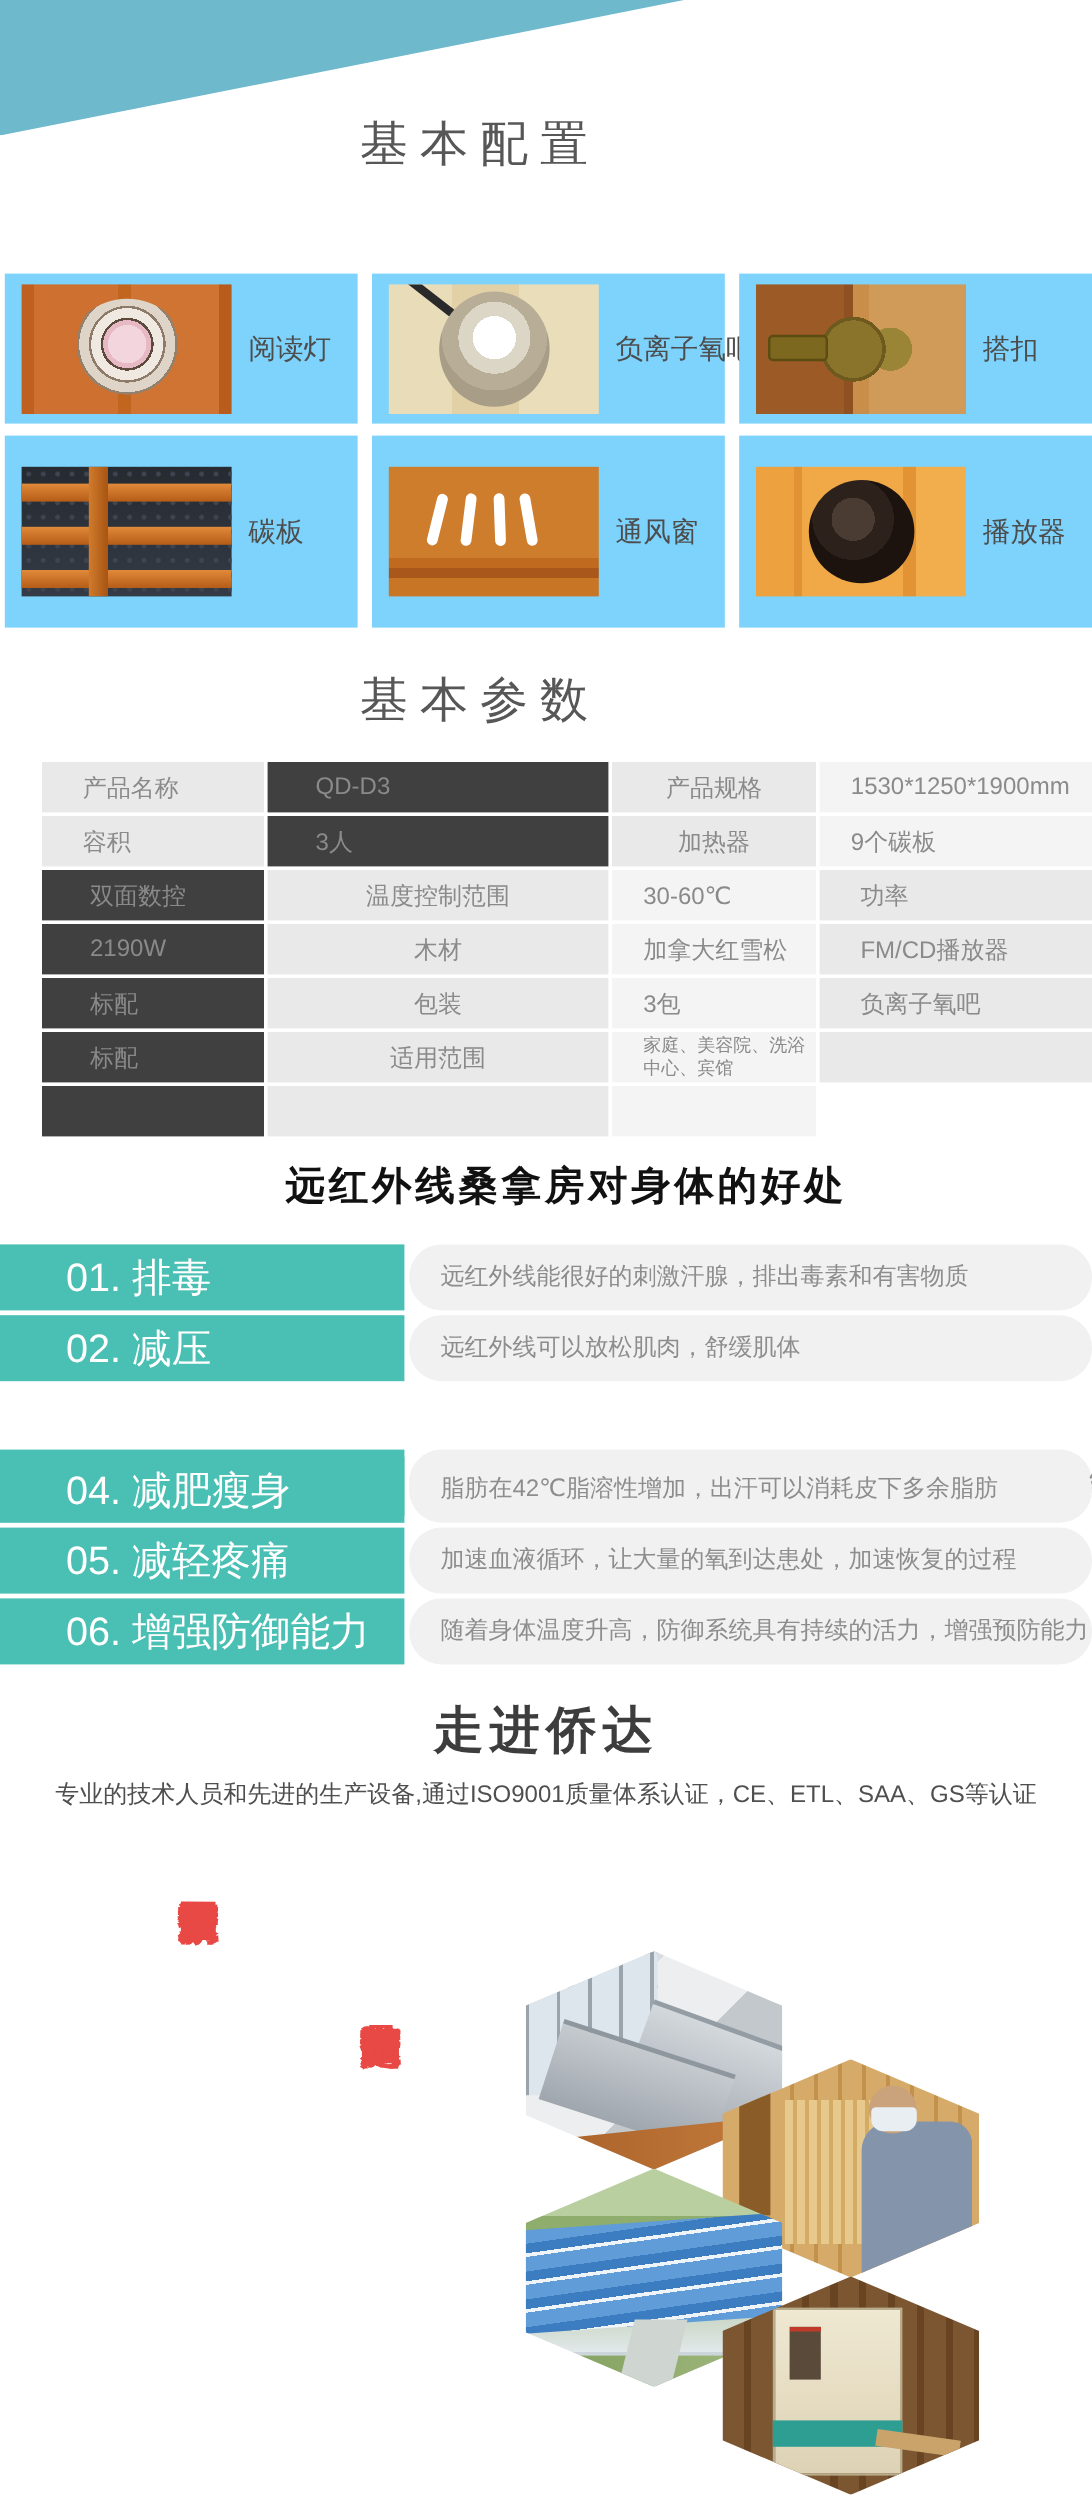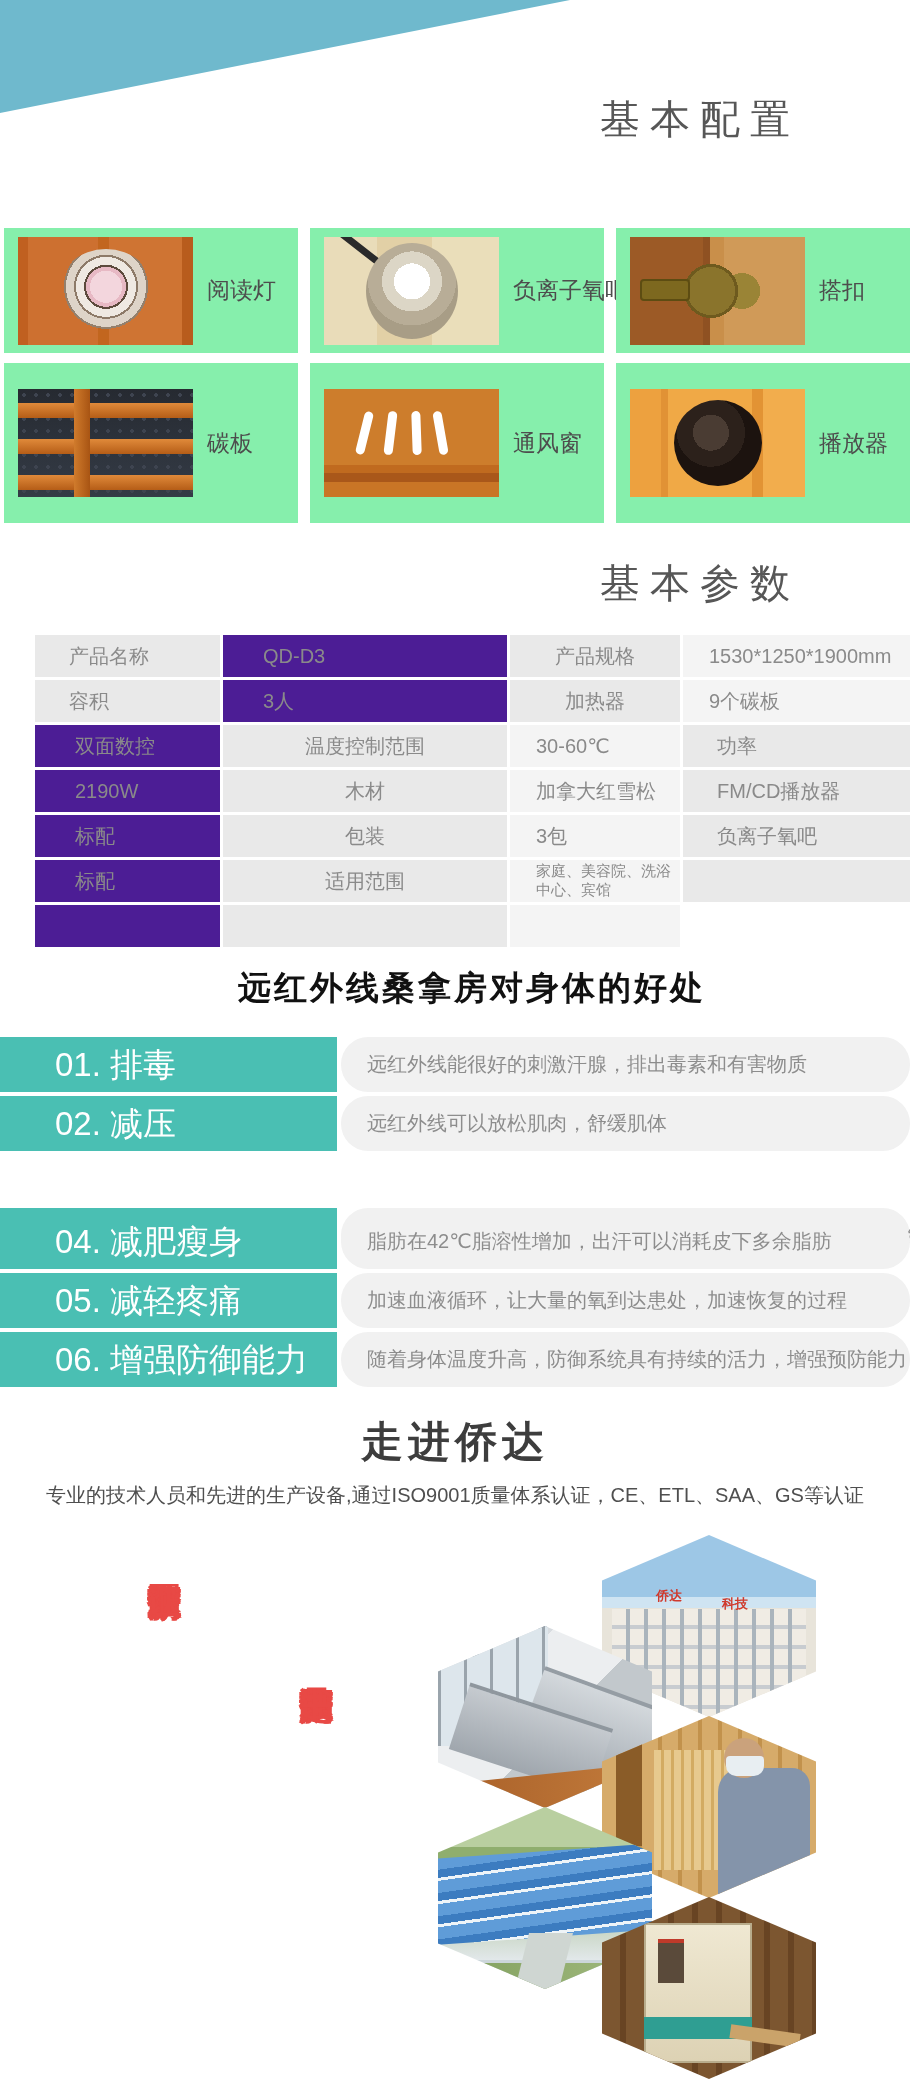--- a/index.html
+++ b/index.html
@@ -4,33 +4,33 @@
 <style>
   * { margin:0; padding:0; box-sizing:border-box; }
   body { background:#ffffff; font-family:"Liberation Sans","DejaVu Sans",sans-serif; }
   .canvas { position:relative; width:910px; height:2080px; margin:0 auto; background:#fff; overflow:hidden; }
 
   
   .corner-triangle { position:absolute; left:0; top:0; width:570px; height:113px;
     background:#6fb9cd; clip-path:polygon(0 0,100% 0,0 100%); }
 
   
-  .sec-title { position:absolute; left:0; width:800px; text-align:right;
+  .sec-title { position:absolute; left:0; width:800px; text-align:center;
     color:#575757; font-size:40px; letter-spacing:10px; font-weight:500; }
   .sec-title.t1 { top:92px; }
   .sec-title.t2 { top:556px; }
   .benefits-title { position:absolute; left:0; top:966px; width:910px; text-align:center;
     color:#111; font-size:33px; font-weight:700; letter-spacing:3px;margin-left:17px; }
   .about-title { position:absolute; left:0; top:1414px; width:910px; text-align:center;
     color:#3d3d3d; font-size:42px; font-weight:700; letter-spacing:5px; }
   .about-sub { position:absolute; left:0; top:1482px; width:910px; text-align:center;
     color:#4f4f4f; font-size:20px; }
 
   
-  .feat-cell { position:absolute; background:#86efac; display:flex; align-items:center; }
+  .feat-cell { position:absolute; background:#7dd3fc; display:flex; align-items:center; }
   .feat-cell .photo { width:175px; height:108px; margin-left:14px; flex:none;
     position:relative; overflow:hidden; }
   .feat-label { margin-left:14px; font-size:23px; color:#4d4d4d; white-space:nowrap; }
   .r1 { top:228px; height:125px; }
   .r2 { top:363px; height:160px; }
   .c1 { left:4px;   width:294px; }
   .c2 { left:310px; width:294px; }
   .c3 { left:616px; width:294px; }
 
   
@@ -59,21 +59,21 @@
   .ph-player { background:linear-gradient(90deg,#eda13f 0 18%,#e19235 18% 22%,#f0a946 22% 70%,#e29334 70% 76%,#f2ad4d 76%); }
   .ph-player .sphere { position:absolute; left:50%; top:50%; width:88px; height:86px; transform:translate(-50%,-50%);
     border-radius:50%; background:radial-gradient(circle at 42% 38%, #4a3c33 0 18px, #2c211b 18px 34px, #1c130f 34px); }
 
   
   .params { position:absolute; left:35px; top:635px; width:875px;
     display:grid; grid-template-columns:185px 284px 170px 230px; gap:3px; }
   .params .cell { height:42px; display:flex; align-items:center; font-size:20px; color:#8a8a8a; }
   .params .lab  { background:#e9e9e9; padding-left:34px; }
   .params .lab2 { background:#e9e9e9; justify-content:center; padding:0 4px; }
-  .params .val  { background:#4c1d95; padding-left:40px; }
+  .params .val  { background:#404040; padding-left:40px; }
   .params .val2 { background:#f4f4f4; padding-left:26px; }
   .params .small { font-size:15px; }
 
   
   .benefit-row { position:absolute; left:0; width:910px; height:55px; }
   .benefit-row .tag { position:absolute; left:0; top:0; width:337px; height:55px; background:#4abfb3;
     color:#fff; font-size:33px; line-height:55px; padding-left:55px; }
   .benefit-row .desc { position:absolute; left:341px; top:0; width:569px; height:55px; background:#f1f1f1;
     color:#8d8d8d; font-size:20px; line-height:55px; padding-left:26px; white-space:nowrap;border-radius:27px; }
 
@@ -243,25 +243,20 @@
     <div class="tag">06. 增强防御能力</div>
     <div class="desc">随着身体温度升高，防御系统具有持续的活力，增强预防能力</div>
   </div>
 
   <div class="about-title">走进侨达</div>
   <div class="about-sub">专业的技术人员和先进的生产设备,通过ISO9001质量体系认证，CE、ETL、SAA、GS等认证</div>
 
   <div class="vbanner vb1">荣获国家高新技术企业认证</div>
   <div class="vbanner vb2">荣获高新技术产品认定证书</div>
 
-  <div class="hex hex-building">
-    <div class="bldg"></div>
-    <span class="sign s1">侨达</span>
-    <span class="sign s2">科技</span>
-  </div>
   <div class="hex hex-office">
     <div class="win"></div>
     <div class="part2"></div>
     <div class="part1"></div>
     <div class="floor"></div>
   </div>
   <div class="hex hex-worker">
     <div class="beam"></div>
     <div class="panel"></div>
     <div class="body"></div>

